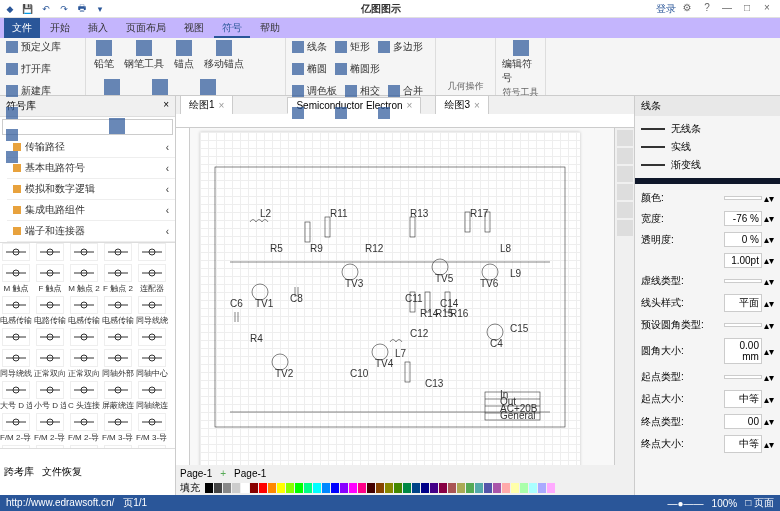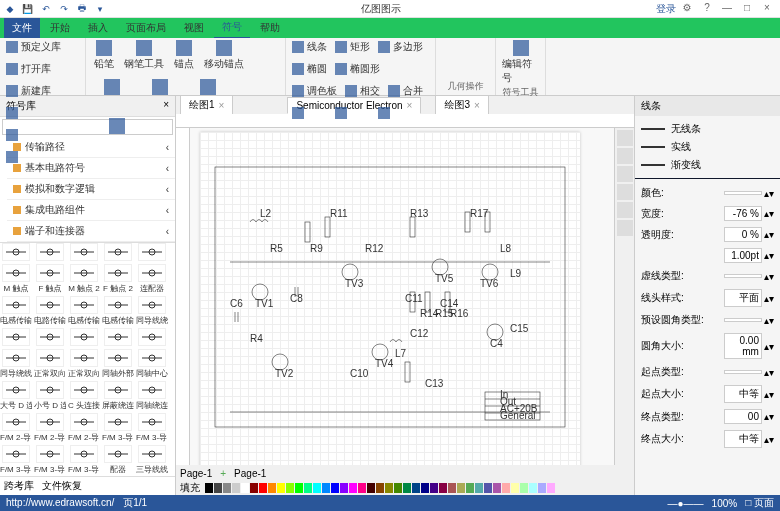--- a/index.html
+++ b/index.html
@@ -1,23 +1,23 @@
 <!DOCTYPE html>
 <html><head>
 <meta charset="utf-8">
 <style>
 *{margin:0;padding:0;box-sizing:border-box;font-family:"Microsoft YaHei",Arial,sans-serif;font-size:10px;}
 body{width:780px;height:511px;background:#fff;overflow:hidden;display:flex;flex-direction:column;}
 .titlebar{height:18px;background:#fff;display:flex;align-items:center;padding:0 4px;border-bottom:1px solid #e0e0e0;}
 .titlebar .qat{display:flex;gap:6px;align-items:center;}
 .titlebar .qat span{width:12px;height:12px;display:inline-flex;align-items:center;justify-content:center;color:#2a5699;font-size:9px;}
-.titlebar .title{flex:1;text-align:center;color:#333;}
+.titlebar .title{flex:1;text-align:center;color:#333;font-weight:bold;}
 .titlebar .winbtns{display:flex;gap:2px;}
 .titlebar .winbtns span{width:18px;text-align:center;color:#666;}
-.ribbontabs{height:20px;background:#22c55e;display:flex;align-items:center;padding:0 4px;gap:2px;}
+.ribbontabs{height:20px;background:#c4b5fd;display:flex;padding:0 4px;gap:2px;}
 .ribbontabs .tab{padding:3px 8px;color:#333;cursor:pointer;}
 .ribbontabs .tab.file{background:#2a5699;color:#fff;}
 .ribbontabs .tab.active{color:#2a5699;border-bottom:2px solid #2a5699;}
 .ribbon{height:58px;background:#f5f5f5;border-bottom:1px solid #ccc;display:flex;}
 .rgroup{border-right:1px solid #ddd;padding:2px 6px;display:flex;flex-direction:column;justify-content:space-between;}
 .rgroup .items{display:flex;gap:8px;flex-wrap:wrap;align-items:flex-start;}
 .rgroup .lbl{text-align:center;color:#666;font-size:9px;padding-top:1px;}
 .ritem{display:flex;flex-direction:column;align-items:center;gap:1px;color:#333;min-width:24px;}
 .ritem .ic{width:16px;height:16px;background:#2a5699;opacity:0.7;}
 .ritem .ic.sm{width:12px;height:12px;}
@@ -29,40 +29,40 @@
 .leftpanel .search input{width:100%;border:1px solid #ccc;padding:2px;font-size:9px;}
 .catlist{border-bottom:1px solid #ddd;}
 .catlist .cat{padding:3px 6px;border-bottom:1px solid #eee;display:flex;align-items:center;gap:4px;color:#333;cursor:pointer;margin-left:7px;}
 .catlist .cat .sq{width:8px;height:8px;background:#e8a23d;}
 .symbols{flex:1;overflow:auto;padding:0;}
 .symrow{display:flex;gap:2px;margin-bottom:2px;}
 .sym{width:32px;display:flex;flex-direction:column;align-items:center;gap:1px;}
 .sym .g{width:28px;height:18px;border:1px solid #eee;display:flex;align-items:center;justify-content:center;}
 .sym .g svg{width:24px;height:14px;}
 .sym .t{font-size:8px;color:#333;white-space:nowrap;overflow:hidden;width:32px;text-align:center;}
-.bottomtabs{display:flex;border-top:1px solid #ddd;padding:2px 4px;gap:8px;}
+.bottomtabs{display:flex;border-top:1px solid #ddd;padding:16px 4px;gap:8px;}
 .canvas{flex:1;display:flex;flex-direction:column;background:#e8e8e8;}
 .doctabs{height:18px;background:#f0f0f0;display:flex;align-items:center;padding:0 4px;gap:14px;}
 .doctab{padding:2px 8px;background:#fff;border:1px solid #ccc;font-size:9px;display:flex;align-items:center;gap:4px;}
 .doctab.active{background:#fff;border-bottom-color:#fff;margin-left:40px;}
 .doctab .x{color:#999;cursor:pointer;}
 .rulerh{height:14px;background:#fff;border-bottom:1px solid #ccc;}
 .canvasrow{flex:1;display:flex;overflow:hidden;}
 .rulerv{width:14px;background:#fff;border-right:1px solid #ccc;}
 .page{flex:1;background:#f8f8f8;position:relative;overflow:hidden;}
 .paper{position:absolute;left:10px;top:4px;width:380px;height:350px;background:#fff;box-shadow:0 0 3px rgba(0,0,0,0.2);background-image:linear-gradient(#eee 1px,transparent 1px),linear-gradient(90deg,#eee 1px,transparent 1px);background-size:8px 8px;}
 .circuit{position:absolute;left:10px;top:30px;width:360px;height:290px;}
 .toolstrip{width:20px;background:#f0f0f0;border-left:1px solid #ccc;display:flex;flex-direction:column;gap:2px;padding:2px;}
 .toolstrip span{width:16px;height:16px;background:#ddd;}
 .pagebar{height:16px;background:#f0f0f0;display:flex;align-items:center;padding:0 4px;gap:8px;font-size:9px;}
 .colorbar{height:14px;background:#f0f0f0;display:flex;align-items:center;padding:0 4px;gap:1px;}
 .colorbar .sw{width:8px;height:10px;}
 .rightpanel{width:146px;background:#f5f5f5;border-left:1px solid #ccc;display:flex;flex-direction:column;}
 .rightpanel .hdr{padding:3px 6px;background:#e8e8e8;font-size:10px;}
-.linetypes{padding:4px 6px;border-bottom:1px solid #0f172a;}
+.linetypes{padding:4px 6px;border-bottom:6px solid #0f172a;}
 .linetypes .lt{display:flex;align-items:center;gap:6px;padding:2px 0;font-size:9px;}
 .linetypes .lt .prev{width:24px;height:2px;background:#333;}
 .lineprops{flex:1;padding:4px 6px;overflow:auto;}
 .prop{display:flex;align-items:center;justify-content:space-between;padding:3px 0;font-size:9px;}
 .prop .ctrl{display:flex;align-items:center;gap:2px;}
 .prop .val{width:38px;border:1px solid #ccc;padding:1px 2px;text-align:right;background:#fff;}
 .statusbar{height:16px;background:#2a5699;color:#fff;display:flex;align-items:center;padding:0 6px;font-size:9px;justify-content:space-between;}
 .statusbar .r{display:flex;gap:8px;align-items:center;}
 </style>
 </head>

